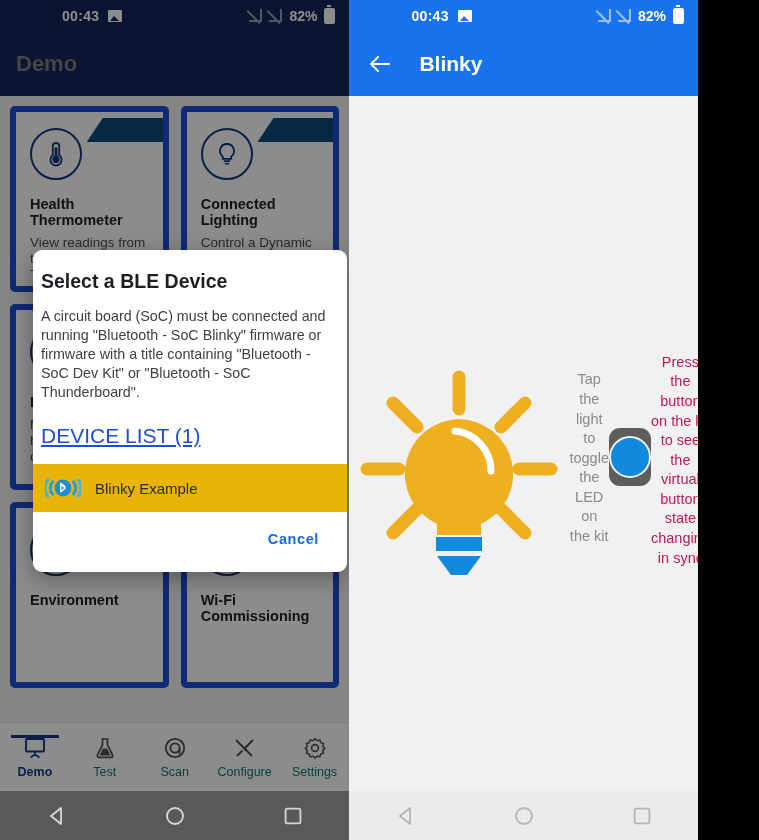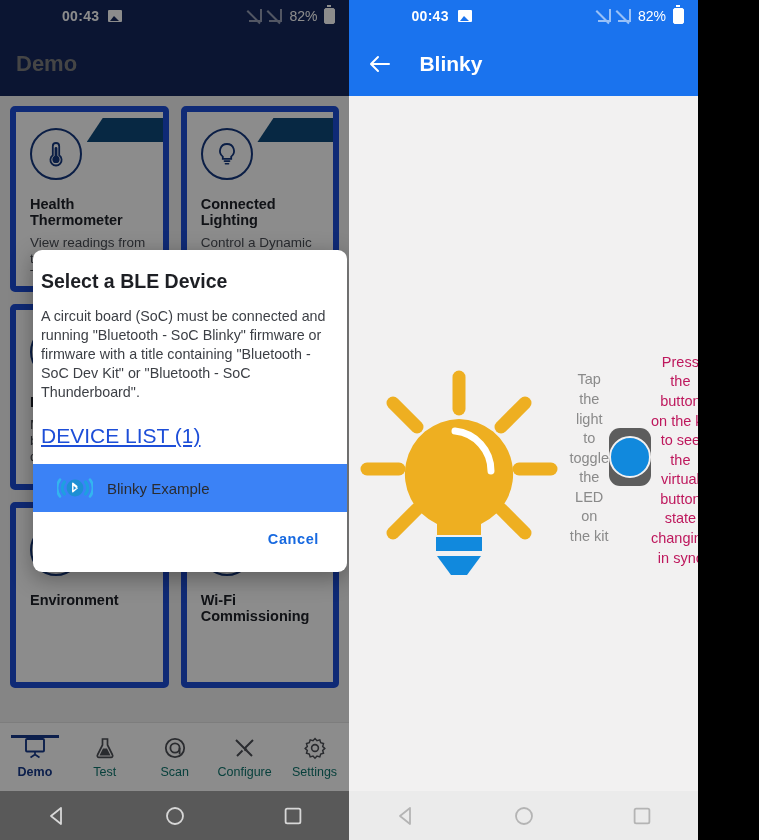--- a/index.html
+++ b/index.html
@@ -46,21 +46,21 @@
   }
   .ic-nosig::before {
     content:""; position:absolute; inset:0;
     border-right: 2px solid #fff; border-bottom: 2px solid #fff;
     box-sizing: border-box;
   }
   .ic-nosig::after {
     content:""; position:absolute; left:-1px; top:1px; width:18px; height:2px;
     background:#fff; transform: rotate(45deg); transform-origin: left top;
   }
-  .sb-batt { font-size:14px; font-weight:normal; }
+  .sb-batt { font-size:14px; font-weight:bold; }
   .ic-batt {
     width: 9px; height: 14px; border: 1.6px solid #fff; border-radius: 2px;
     position: relative; display:inline-block; background:#fff;
   }
   .ic-batt::before {
     content:""; position:absolute; top:-4px; left:2px; width:4px; height:2px; background:#fff;
   }
 
   .appbar-left {
     height: 65px; background: #14275c;
@@ -142,22 +142,22 @@
     left: 33px; top: 250px; width: 314px;
     background: #fff; border-radius: 9px;
     z-index: 50; overflow: hidden;
     box-shadow: 0 6px 22px rgba(0,0,0,.35);
   }
   .dlg-pad { padding: 20px 20px 0 8px; }
   .dlg-title { font-size: 19.5px; font-weight: bold; color: #1d1f24; margin-bottom: 14px; }
   .dlg-text { font-size: 14.3px; color: #3c3f45; line-height: 1.33; }
   .dlg-sub { font-size: 21px; color: #1d4ed8; margin: 22px 0 16px 0; text-decoration: underline; }
   .dev-row {
-    background: #3b82f6; display: flex; align-items: center;
-    gap: 14px; padding: 10px 24px; height: 48px; box-sizing: border-box;
+    background: #eab308; display: flex; align-items: center;
+    gap: 14px; padding: 10px 12px; height: 48px; box-sizing: border-box;
   }
   .dev-name { font-size: 15px; color: #2a2c31; }
   .dlg-actions {
     display: flex; justify-content: flex-end; padding: 18px 22px 24px 0;
   }
   .dlg-cancel {
     font-size: 14.5px; font-weight: bold; color: #1769e0;
     letter-spacing: .6px; background: none; border: 0; cursor: pointer;
     font-family: "Liberation Sans", sans-serif;
   }

